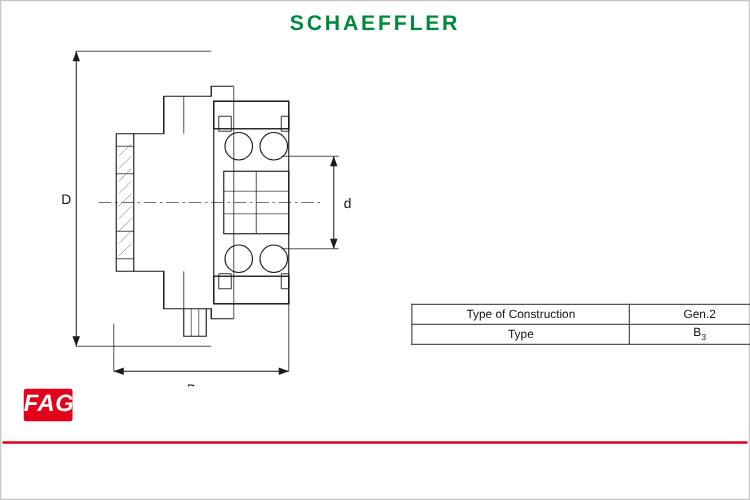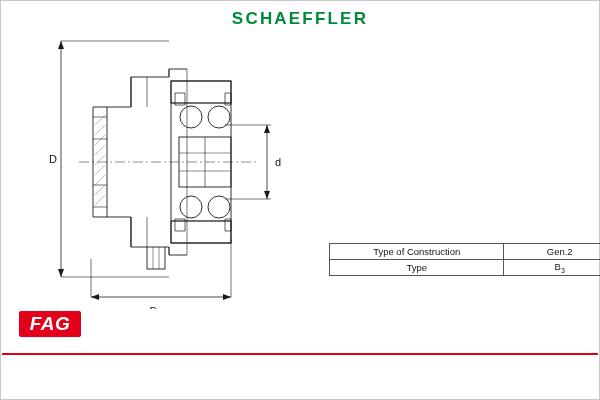--- a/index.html
+++ b/index.html
@@ -82,27 +82,27 @@
   .sub {
     font-size: 7px;
     vertical-align: sub;
   }
 
   
   .fag-logo {
     position: absolute;
     left: 18px;
     top: 310px;
-    width: 62px;
+    width: 39px;
     height: 26px;
     background: #e2001a;
     border-radius: 2px;
     display: flex;
     align-items: center;
-    justify-content: center;
+    justify-content: flex-start;
   }
   .fag-logo .fag-text {
     color: #ffffff;
     font-size: 19px;
     font-weight: bold;
     font-style: italic;
     letter-spacing: 0.5px;
     font-family: "Liberation Sans", sans-serif;
   }
 

